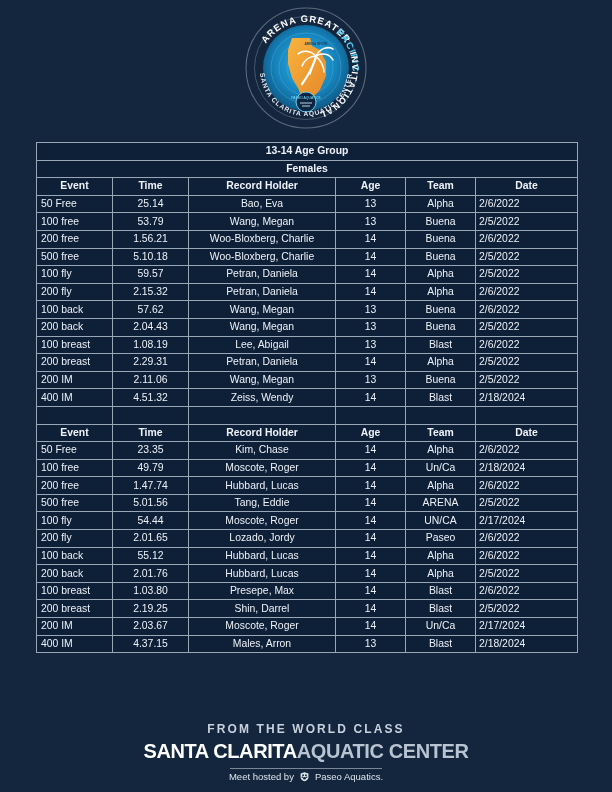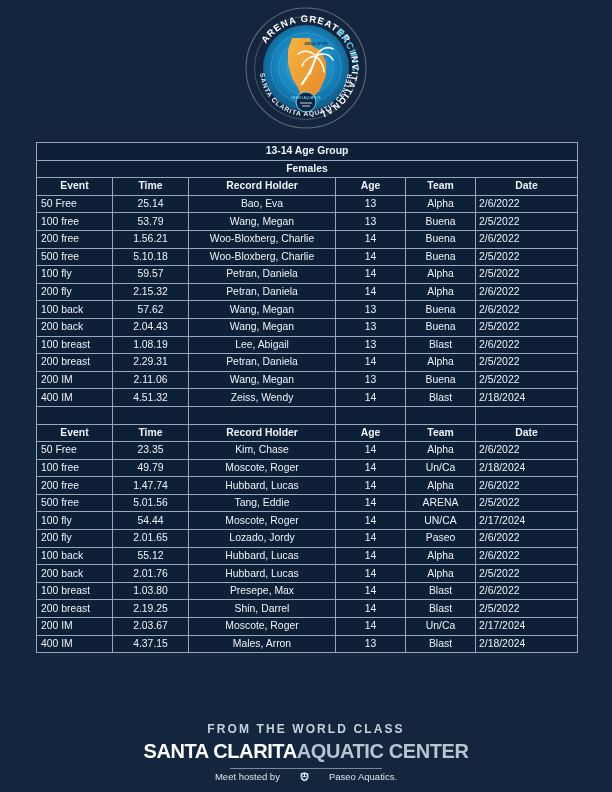--- a/index.html
+++ b/index.html
@@ -109,21 +109,21 @@
     height: 1px;
     background: #7b8799;
     margin: 3px auto 2px auto;
   }
   #footer-host {
     font-size: 9.5px;
     color: #dde4ec;
     display: flex;
     align-items: center;
     justify-content: center;
-    gap: 19px;
+    gap: 5px;
   }
   #paseo-mark {
     display: inline-block;
     width: 11px;
     height: 11px;
   }
 </style>
 </head>
 <body>
 

